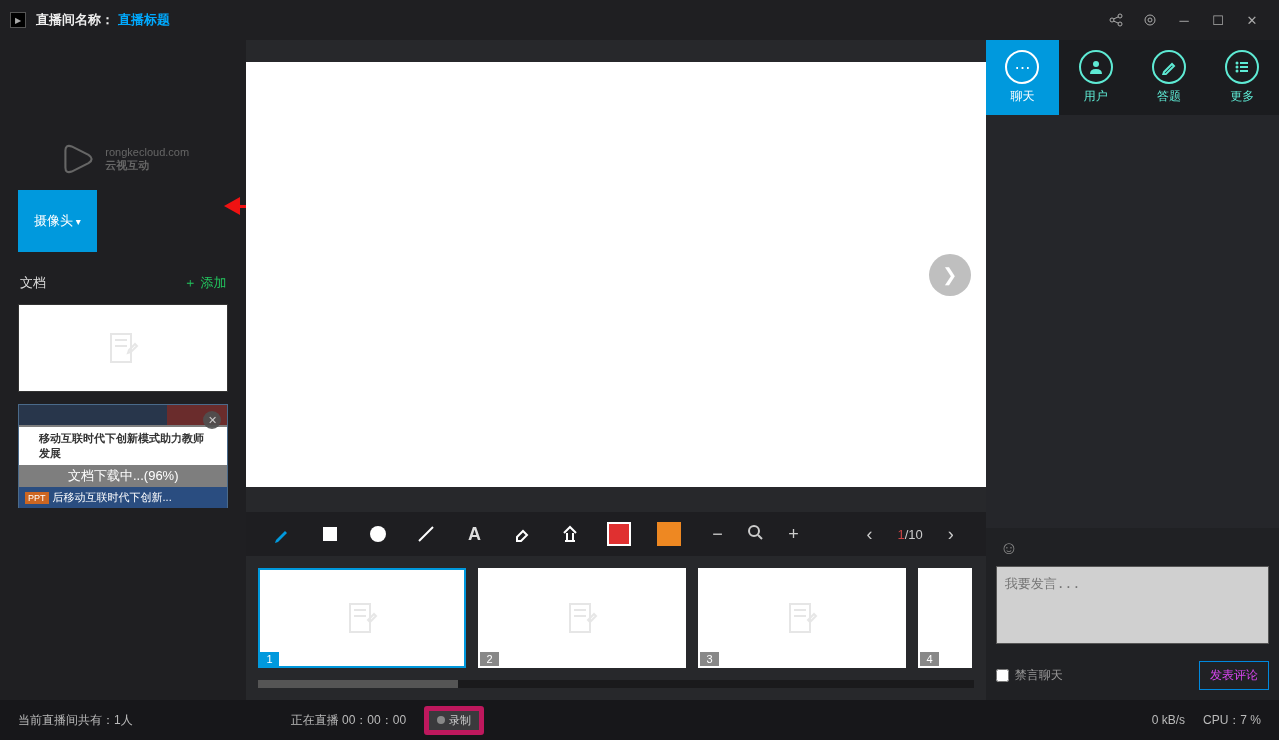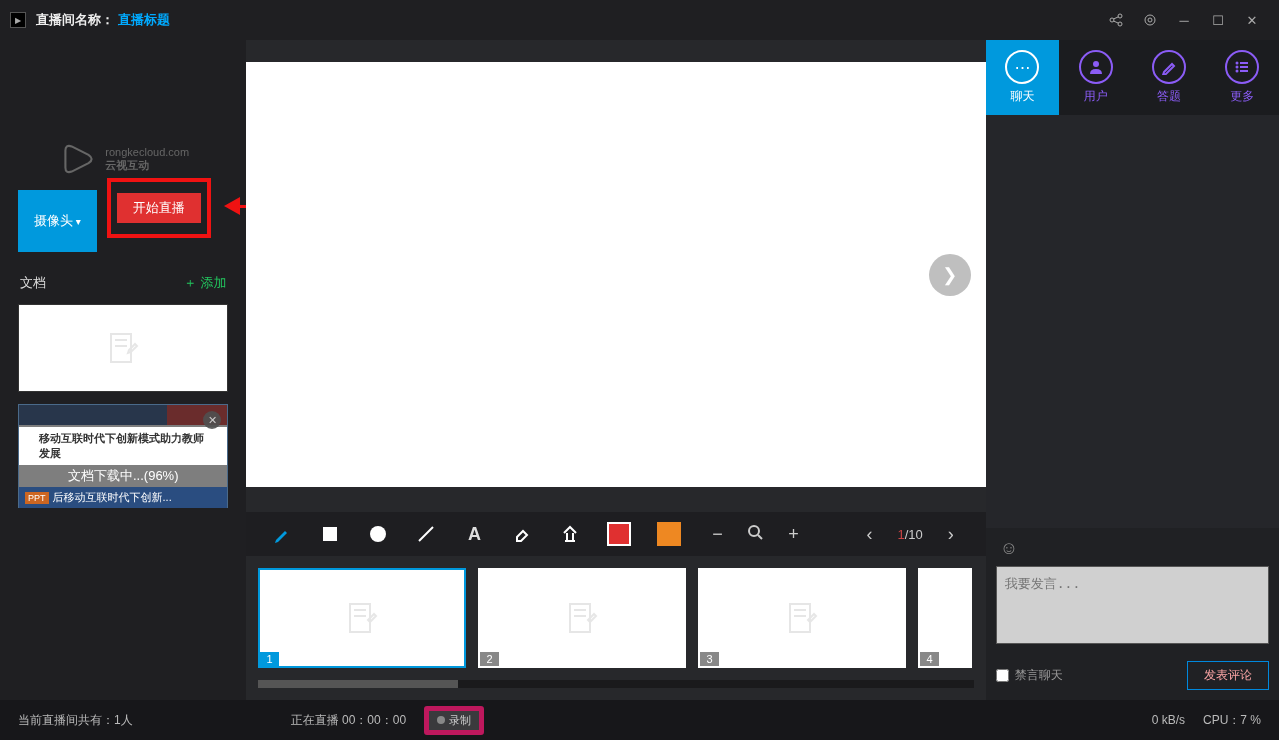--- a/index.html
+++ b/index.html
@@ -70,32 +70,32 @@
 .slide svg{width:40px;height:40px;opacity:0.2;}
 .slide .num { position:absolute; left:0; bottom:0; background:#888; color:#fff; font-size:11px; padding:1px 6px;}
 .slide.active .num { background:#0099dd;}
 .slide.last{ width:54px;}
 .scrollbar-mock{ height:8px; background:#1a1a1c; margin:2px 12px 0; position:relative;}
 .scrollbar-thumb{ position:absolute; left:0; top:0; width:200px; height:8px; background:#555;}
 
 
 .right { width: 295px; background: #202124; display:flex; flex-direction:column;}
 .tabs { height:75px; display:flex; background:#1b1c1f;}
-.tab { flex:1; display:flex; flex-direction:column; align-items:center; justify-content:center; gap:4px; color:#8b5cf6; cursor:pointer; font-size:12px;}
+.tab { flex:1; display:flex; flex-direction:column; align-items:center; justify-content:center; gap:4px; color:#5eead4; cursor:pointer; font-size:12px;}
 .tab.active { background:#0099dd; color:#fff;}
 .tab .icon-circle{ width:34px; height:34px; border:2px solid currentColor; border-radius:50%; display:flex; align-items:center; justify-content:center; font-size:16px;}
 
 .chat-body { flex:1; background:#25262a;}
 .chat-input-area { padding:10px;}
 .emoji-row{ height:24px; color:#888; font-size:18px; padding-left:4px; margin-bottom:4px;}
 .chat-input { width:100%; height:78px; background:#d0d0d0; border:1px solid #555; padding:8px; color:#666; font-size:13px; resize:none;}
 .chat-bottom { display:flex; align-items:center; justify-content:space-between; margin-top:14px;}
 .mute-check { display:flex; align-items:center; gap:6px; color:#999; font-size:12px;}
 .mute-check input{ width:13px; height:13px;}
-.send-btn { background:transparent; border:1px solid #0088dd; color:#fca5a5; padding:5px 16px; font-size:12px; cursor:pointer;}
+.send-btn { background:transparent; border:1px solid #0088dd; color:#d946ef; padding:5px 10px; font-size:12px; cursor:pointer;}
 
 
 .status { height:40px; background:#17171a; display:flex; align-items:center; padding:0 18px; color:#bbb; font-size:12px; gap:18px;}
 .status .sep { flex:1;}
 .rec-btn { background:#3a3a3d; border:5px solid #be185d; color:#ccc; padding:2px 8px; font-size:11px; border-radius:3px; cursor:pointer; display:inline-flex; align-items:center; gap:4px;}
 .rec-dot{ width:8px; height:8px; border-radius:50%; background:#888;}
 
 .doc-icon-path{ fill:none; stroke:#888; stroke-width:2;}
 </style>
 </head>
@@ -132,23 +132,20 @@
     <div class="logo-area">
       <div class="logo">
         <svg viewBox="0 0 40 40">
             <path d="M8 12 Q8 6 14 8 L30 16 Q36 20 30 24 L14 32 Q8 34 8 28 Z" fill="none" stroke="#666" stroke-width="2"></path>
           </svg>
         <div class="logo-text">rongkecloud.com<br><b>云视互动</b></div>
       </div>
     </div>
     <div class="btn-row">
       <button class="btn-camera">摄像头</button>
-      <div class="btn-start-wrap">
-        <button class="btn-start">开始直播</button>
-      </div>
       <div class="arrow-annotation">
         <div class="arrow-line"></div>
           <div class="arrow-head"></div>
       </div>
     </div>
     <div class="doc-header">
       <span>文档</span>
       <span class="add-link">＋ 添加</span>
     </div>
     <div class="doc-thumb">

